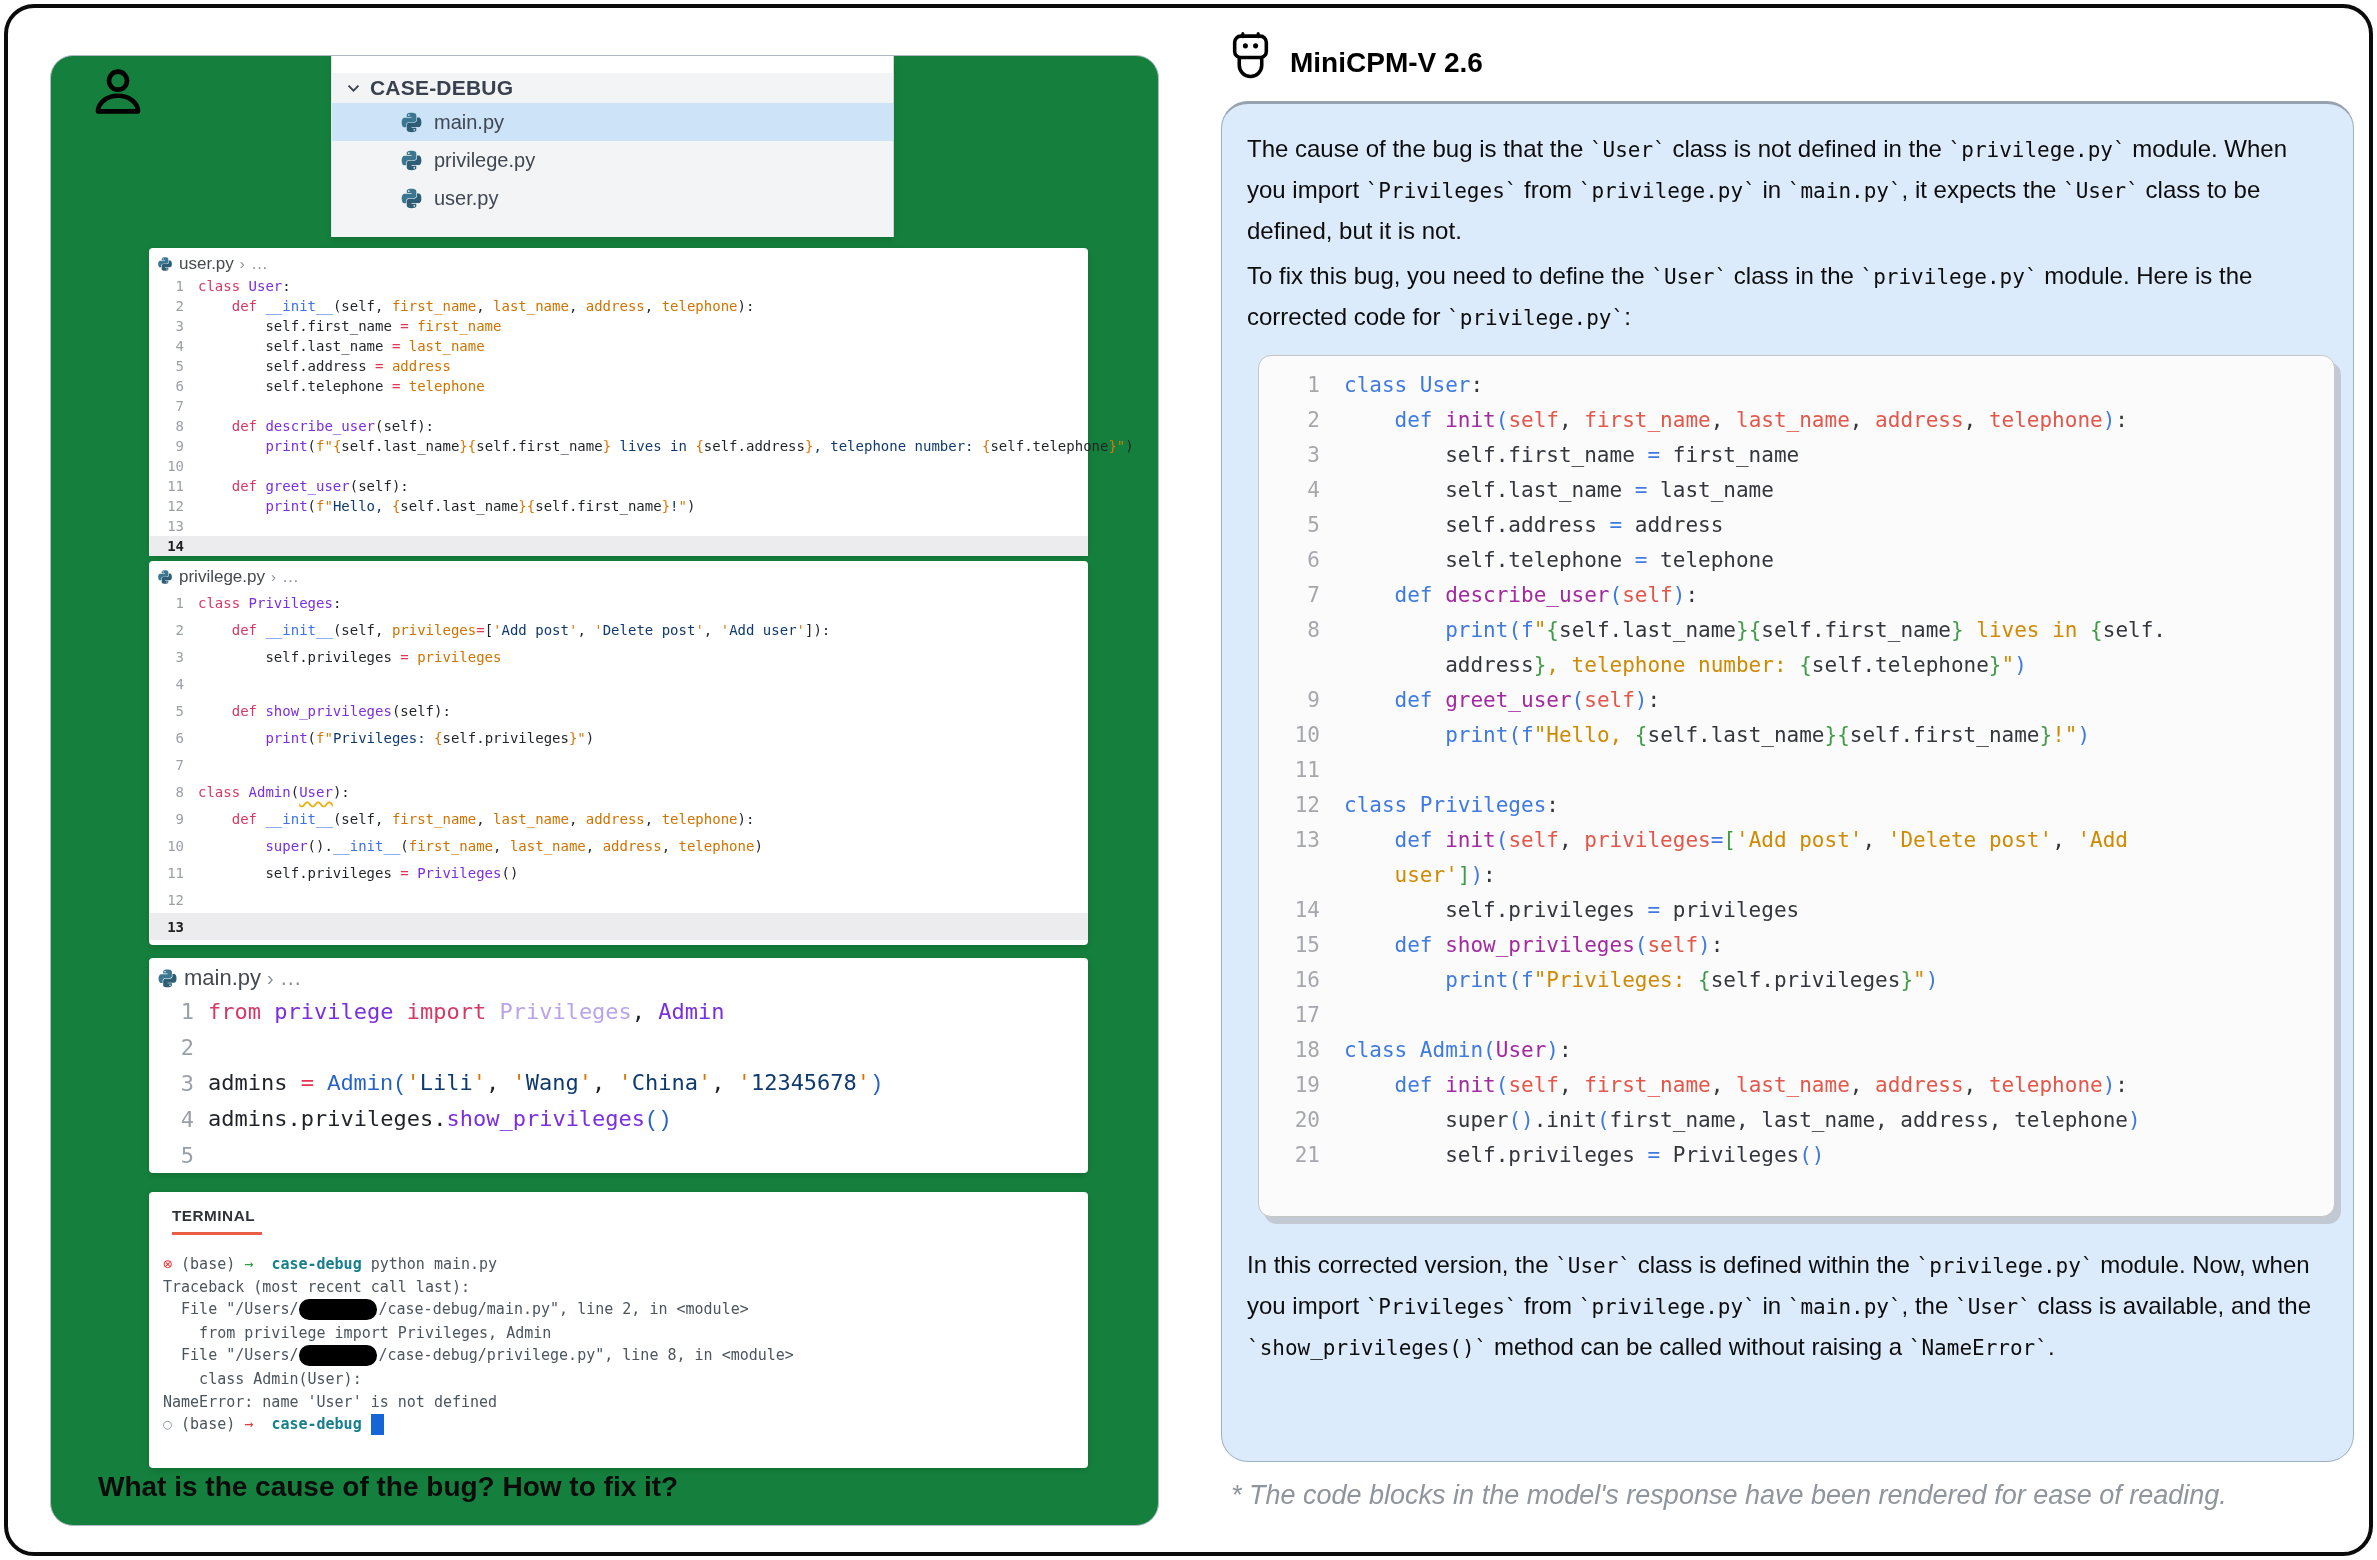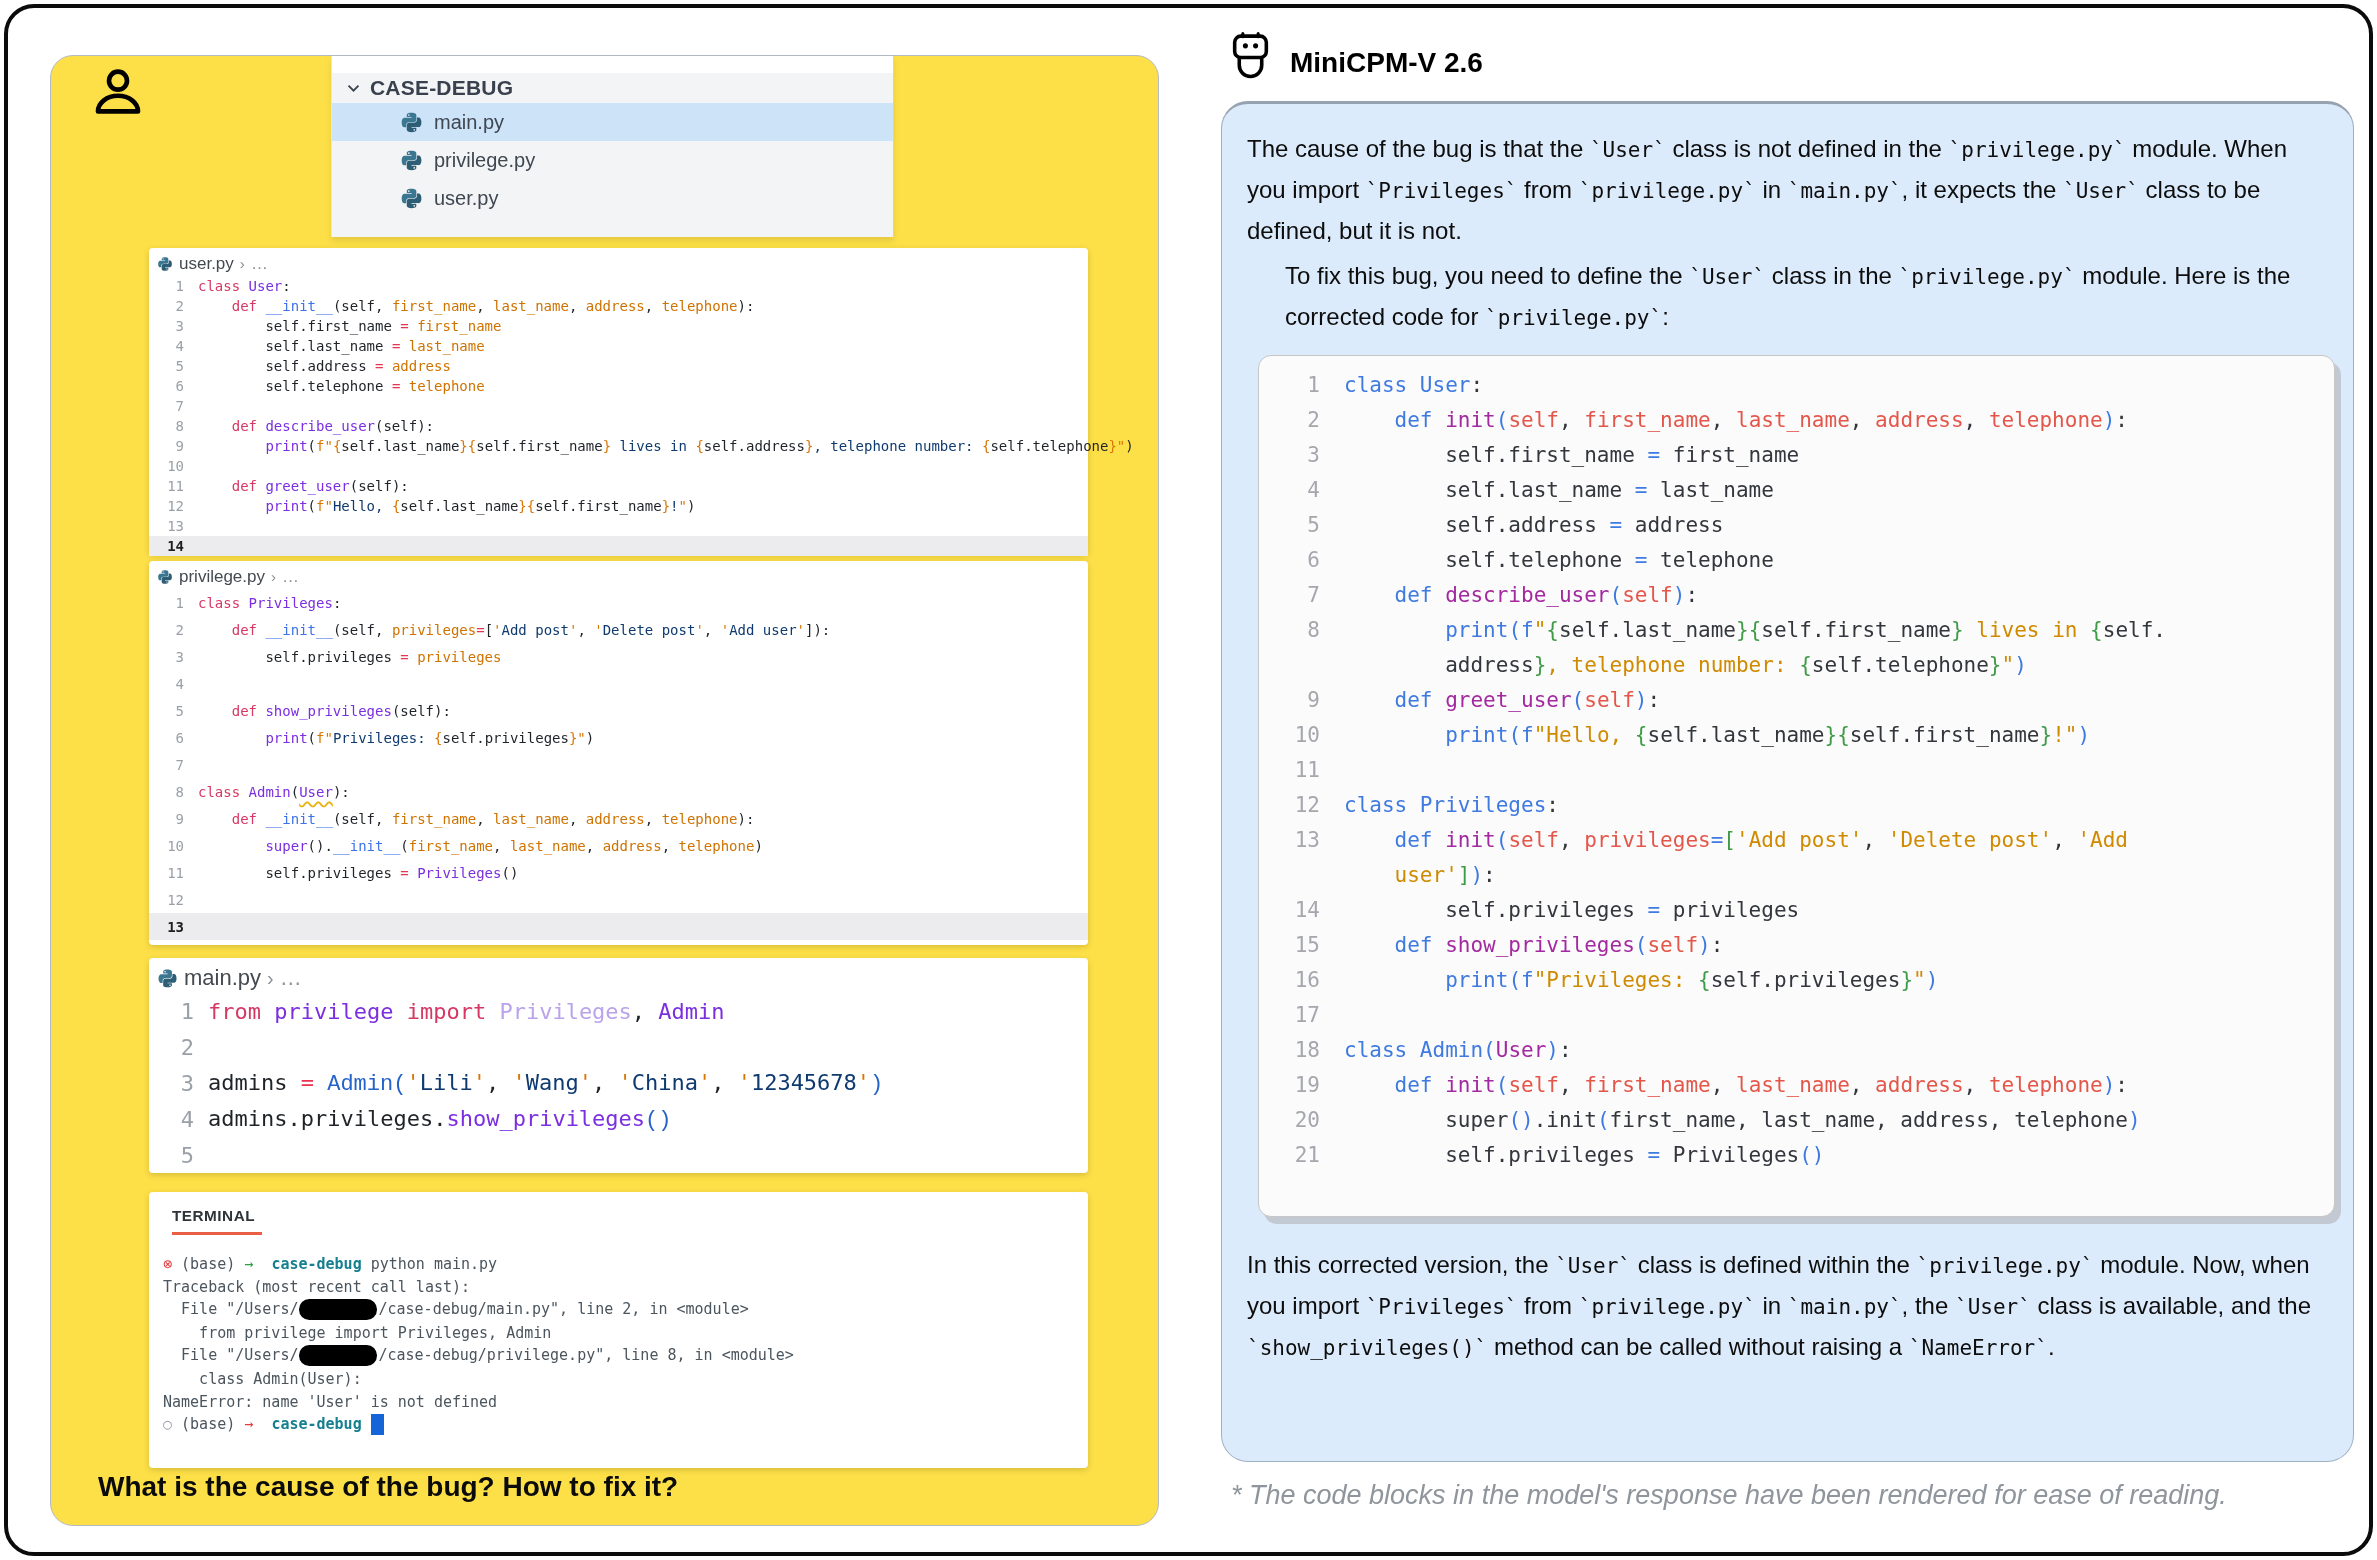--- a/index.html
+++ b/index.html
@@ -1,20 +1,20 @@
 <!DOCTYPE html>
 <html style="font-size:8px"><head>
 <meta charset="utf-8">
 <style>
   html,body{margin:0;padding:0;}
   body{width:2377px;height:1560px;position:relative;background:#ffffff;font-family:"Liberation Sans",sans-serif;overflow:hidden;}
   .frame{position:absolute;left:4px;top:4px;right:4px;bottom:4px;border:4.4px solid #0b0b0b;border-radius:30px;background:#ffffff;}
 
   
-  .left-card{position:absolute;left:42px;top:47px;width:1107px;height:1469px;background:#fde047;border:1.5px solid #b3bac6;border-radius:23px;}
+  .left-card{position:absolute;left:42px;top:47px;width:1107px;height:1469px;background:#15803d;border:1.5px solid #b3bac6;border-radius:23px;}
   .person-icon{position:absolute;left:38px;top:9px;width:58px;height:58px;}
 
   .explorer{position:absolute;left:280px;top:0px;width:561px;height:181px;background:#f3f4f5;border-right:1px solid #cfd3d8;border-left:1px solid #e4e6e9;box-shadow:0 4px 6px rgba(0,0,0,.10);}
   .explorer-topstrip{height:17px;background:#ffffff;}
   .explorer-header{display:flex;align-items:center;gap:8px;height:30px;padding-left:13px;font-weight:bold;font-size:21px;color:#39414e;letter-spacing:0.2px;}
   .chev{width:17px;height:17px;}
   .file-row{display:flex;align-items:center;gap:11px;height:38px;padding-left:68px;font-size:20px;color:#3f4752;}
   .file-row.selected{background:#cde3f8;}
   .pyicon{width:23px;height:23px;flex:0 0 23px;}
 
@@ -57,21 +57,21 @@
   .question{position:absolute;left:47px;top:1415px;width:1010px;font-size:28px;font-weight:bold;color:#0b0b0b;}
 
   
   .right-header{position:absolute;left:1218px;top:22px;display:flex;align-items:flex-end;gap:15px;}
   .robot-icon{width:49px;height:49px;}
   .model-name{font-size:28px;font-weight:bold;color:#000;}
 
   .bubble{position:absolute;left:1213px;top:93px;width:1133px;height:1361px;background:#dcebfb;border:1.5px solid #9fb0c1;border-top:3px solid #97a2b0;border-radius:27px;box-sizing:border-box;padding:25px 23px 0 25px;}
   .prose{font-size:24px;line-height:39px;color:#0d0d0d;}
   .pc{font-family:"DejaVu Sans Mono",monospace;font-size:21px;}
-  .p2{margin-top:6px;margin-left:38px;}
+  .p2{margin-top:6px;}
 
   .code-card{margin:17px 0 0 11px;width:1077px;height:862px;background:#fbfbfb;border:1.5px solid #c6c6c6;border-radius:13px;box-shadow:6px 7px 0 #c3c9d2;box-sizing:border-box;padding-top:11px;overflow:hidden;}
   .code-card .cline{height:35px;font-size:21px;}
   .code-card .gut{flex:0 0 61px;padding-right:24px;color:#a5a7ad;}
   .rb{color:#3f7ae0;} .rp{color:#a329a0;} .rr{color:#e4564a;} .rg{color:#3f9b47;} .ro{color:#cf8a00;} .rt{color:#33363c;}
 
   .p3{margin-top:28px;}
   .footnote{position:absolute;left:1223px;top:1472px;width:1143px;font-size:27px;font-style:italic;color:#8f959c;}
 </style>
 </head>

